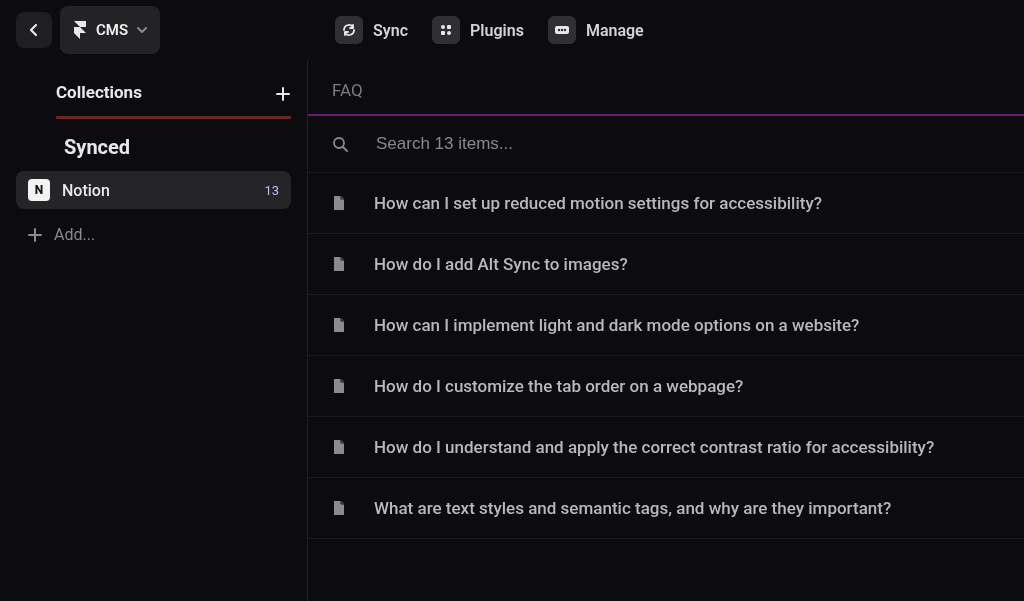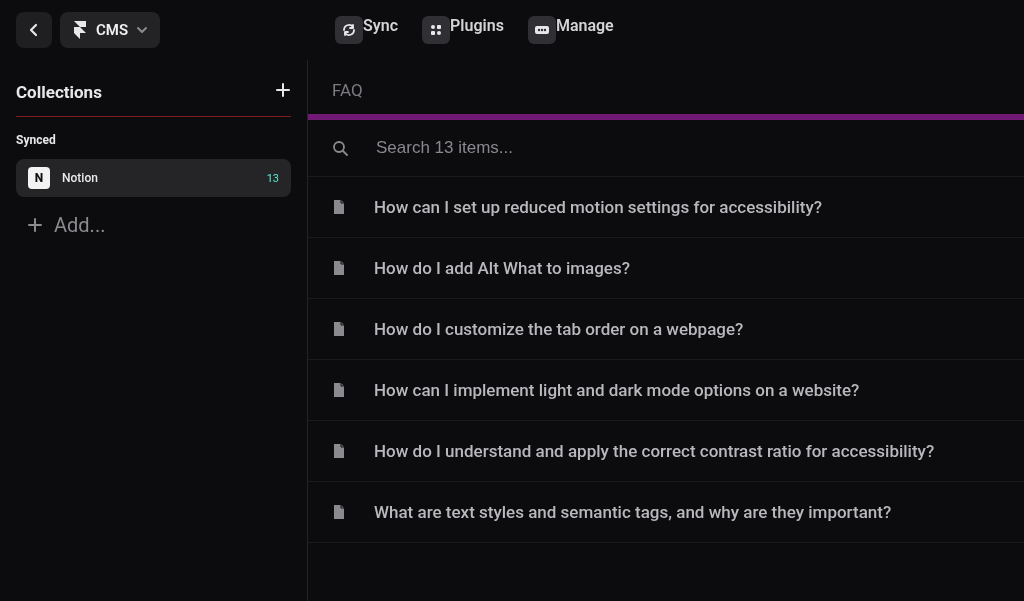--- a/index.html
+++ b/index.html
@@ -20,101 +20,102 @@
   }
   .back-btn {
     width: 36px; height: 36px;
     background: #1f1f22;
     border-radius: 8px;
     display: flex; align-items: center; justify-content: center;
     margin-right: 8px;
     cursor: pointer;
   }
   .app-dropdown {
-    height: 36px;
+    height: 48px;
     background: #232326;
     border-radius: 8px;
     display: flex; align-items: center;
     padding: 0 12px;
     cursor: pointer;
     gap: 8px;
     color: #f0f0f0;
     font-weight: 600;
   }
   .tabs {
     display: flex;
     gap: 24px;
     margin-left: 175px;
     align-items: center;
   }
   .tab {
-    display: flex; align-items: flex-start; 
+    display: flex; align-items: center; gap: 10px;
     color: #d4d4d6;
     font-weight: 600;
     cursor: pointer;
     font-size: 16px;
   }
   .tab-icon {
     width: 28px; height: 28px;
     background: #303034;
     border-radius: 6px;
     display: flex; align-items: center; justify-content: center;
   }
   .layout { display: flex; height: calc(601px - 60px); }
   .sidebar {
     width: 308px;
     border-right: 1px solid #232326;
     padding: 16px;
   }
   .section-head {
-    display: flex; align-items: flex-start; justify-content: space-between;
+    display: flex; align-items: flex-end; justify-content: space-between;
     padding: 6px 0 14px 0;
-    border-bottom: 1px solid #7f1d1d;
+    border-bottom: 3px solid #7f1d1d;
     margin-bottom: 16px;
+    margin-left: 40px;
   }
   .section-head .title { font-weight: 700; font-size: 17px; }
   .plus { cursor: pointer; }
-  .subhead { font-weight: 700; font-size: 12px; margin-bottom: 12px; }
+  .subhead { font-weight: 700; font-size: 20px; margin-bottom: 12px; margin-left: 48px; }
   .source-row {
     display: flex; align-items: center;
     background: #252528;
     border-radius: 8px;
     padding: 8px 12px;
     cursor: pointer;
     margin-bottom: 8px;
   }
   .source-icon {
     width: 22px; height: 22px;
     background: #f3f3f3;
     border-radius: 4px;
     display: flex; align-items: center; justify-content: center;
     margin-right: 12px;
     color: #111;
     font-weight: 800;
     font-size: 12px;
   }
-  .source-label { flex: 1; color: #eaeaea; font-weight: 500; font-size: 12px; }
-  .source-count { color: #5eead4; font-size: 11px; }
+  .source-label { flex: 1; color: #eaeaea; font-weight: 500; font-size: 16px; }
+  .source-count { color: #c4b5fd; font-size: 13px; }
   .add-row {
     display: flex; align-items: center;
     padding: 8px 12px;
     cursor: pointer;
     color: #8a8a8f;
     gap: 12px;
-    font-size: 20px;
+    font-size: 16px;
   }
   .main {
     flex: 1;
     overflow-y: auto;
   }
   .breadcrumb {
     padding: 20px 24px 14px 24px;
     color: #7a7a80;
     font-size: 17px;
-    border-bottom: 6px solid #701a75;
+    border-bottom: 2px solid #701a75;
   }
   .search-row {
     display: flex; align-items: center;
     padding: 18px 24px;
     border-bottom: 1px solid #1a1a1d;
     gap: 28px;
   }
   .search-input {
     background: transparent;
     border: none;
@@ -227,41 +228,41 @@
             <path d="M2 1 H9 L12 4 V15 H2 Z" fill="#8a8a8f"></path>
             <path d="M9 1 V4 H12" fill="none" stroke="#0c0c0e" stroke-width="1"></path>
           </svg>
           <span class="item-title">How can I set up reduced motion settings for accessibility?</span>
         </div>
         <div class="item-row">
           <svg width="14" height="16" viewBox="0 0 14 16" class="doc-icon">
             <path d="M2 1 H9 L12 4 V15 H2 Z" fill="#8a8a8f"></path>
             <path d="M9 1 V4 H12" fill="none" stroke="#0c0c0e" stroke-width="1"></path>
           </svg>
-          <span class="item-title">How do I add Alt What to images?</span>
+          <span class="item-title">How do I add Alt Sync to images?</span>
+        </div>
+        <div class="item-row">
+          <svg width="14" height="16" viewBox="0 0 14 16" class="doc-icon">
+            <path d="M2 1 H9 L12 4 V15 H2 Z" fill="#8a8a8f"></path>
+            <path d="M9 1 V4 H12" fill="none" stroke="#0c0c0e" stroke-width="1"></path>
+          </svg>
+          <span class="item-title">How can I implement light and dark mode options on a website?</span>
         </div>
         <div class="item-row">
           <svg width="14" height="16" viewBox="0 0 14 16" class="doc-icon">
             <path d="M2 1 H9 L12 4 V15 H2 Z" fill="#8a8a8f"></path>
             <path d="M9 1 V4 H12" fill="none" stroke="#0c0c0e" stroke-width="1"></path>
           </svg>
           <span class="item-title">How do I customize the tab order on a webpage?</span>
         </div>
         <div class="item-row">
           <svg width="14" height="16" viewBox="0 0 14 16" class="doc-icon">
             <path d="M2 1 H9 L12 4 V15 H2 Z" fill="#8a8a8f"></path>
             <path d="M9 1 V4 H12" fill="none" stroke="#0c0c0e" stroke-width="1"></path>
           </svg>
-          <span class="item-title">How can I implement light and dark mode options on a website?</span>
-        </div>
-        <div class="item-row">
-          <svg width="14" height="16" viewBox="0 0 14 16" class="doc-icon">
-            <path d="M2 1 H9 L12 4 V15 H2 Z" fill="#8a8a8f"></path>
-            <path d="M9 1 V4 H12" fill="none" stroke="#0c0c0e" stroke-width="1"></path>
-          </svg>
           <span class="item-title">How do I understand and apply the correct contrast ratio for accessibility?</span>
         </div>
         <div class="item-row">
           <svg width="14" height="16" viewBox="0 0 14 16" class="doc-icon">
             <path d="M2 1 H9 L12 4 V15 H2 Z" fill="#8a8a8f"></path>
             <path d="M9 1 V4 H12" fill="none" stroke="#0c0c0e" stroke-width="1"></path>
           </svg>
           <span class="item-title">What are text styles and semantic tags, and why are they important?</span>
         </div>
       </div>

